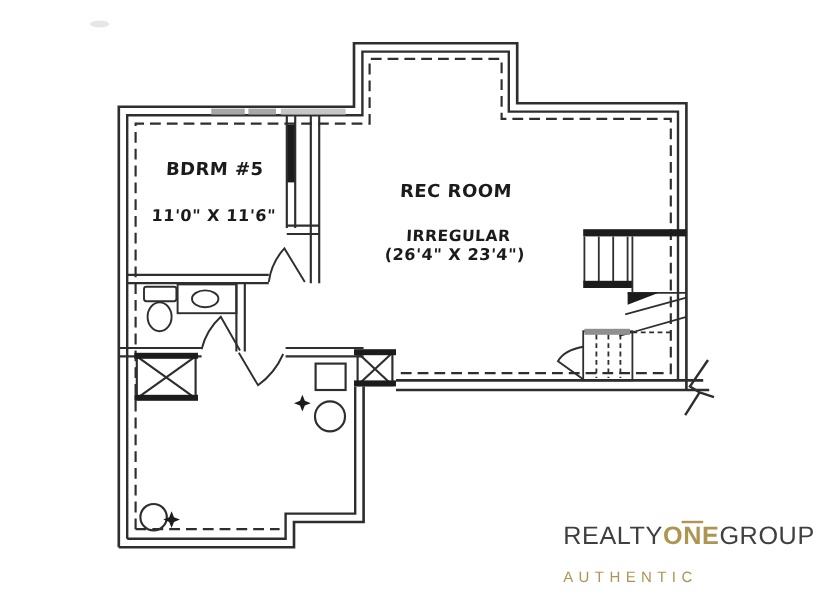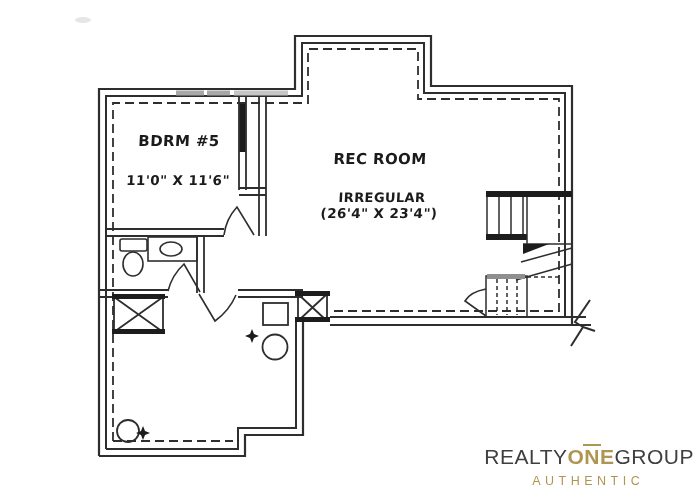--- a/index.html
+++ b/index.html
@@ -5,28 +5,28 @@
   html,body{margin:0;padding:0;background:#fff;}
   .stage{position:relative;width:700px;height:500px;background:#ffffff;overflow:hidden;
          font-family:"DejaVu Sans",sans-serif;}
   .stage svg{position:absolute;left:0;top:0;}
   .plan-label{position:absolute;transform:translate(-50%,-50%) skewX(-3deg);
               color:#1b1b1b;font-weight:700;white-space:nowrap;
               font-family:"DejaVu Sans",sans-serif;letter-spacing:.4px;}
   .lbl-room{font-size:15px;}
   .lbl-dims{font-size:13.5px;}
   .lbl-shape{font-size:13px;}
-  .logo{position:absolute;right:6px;bottom:12px;text-align:center;
+  .logo{position:absolute;right:21px;bottom:12px;text-align:left;
         font-family:"Liberation Sans",sans-serif;line-height:1.05;}
   .logo-line1{font-size:21px;letter-spacing:.5px;color:#3f3f41;font-weight:400;}
   .brand-one{color:#ae9551;font-weight:700;position:relative;}
   .brand-one::after{content:"";position:absolute;top:-1px;left:34%;width:38%;height:2px;
                     background:#ae9551;}
   .logo-line2{font-size:12.5px;letter-spacing:4.5px;color:#ae9551;font-weight:400;
-              margin-top:7px;padding-right:2px;}
+              margin-top:17px;padding-right:2px;}
 </style>
 </head>
 <body>
 
 <div class="stage">
 
   <svg width="700" height="500" viewBox="0 0 700 500">
 
     <ellipse cx="83" cy="20" rx="8" ry="3" fill="#dcdcdc" opacity="0.7"></ellipse>
 

